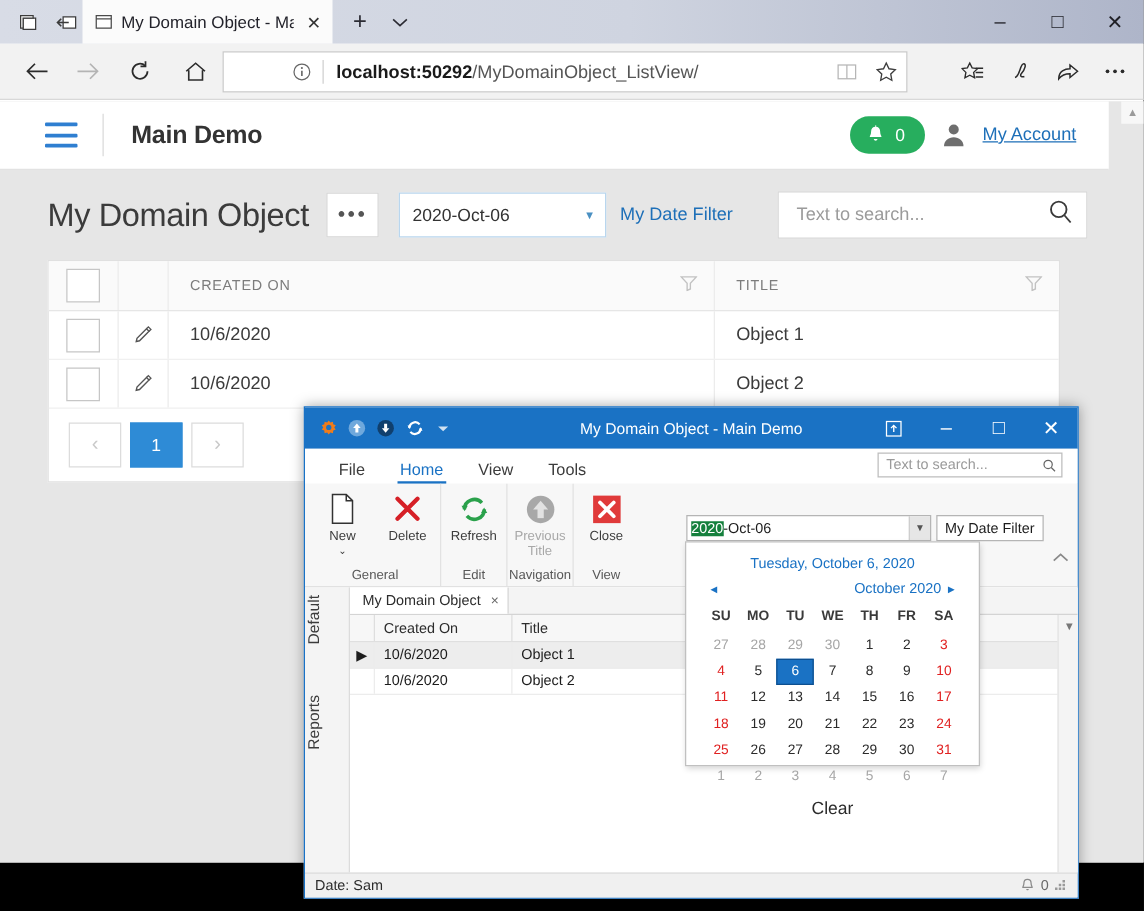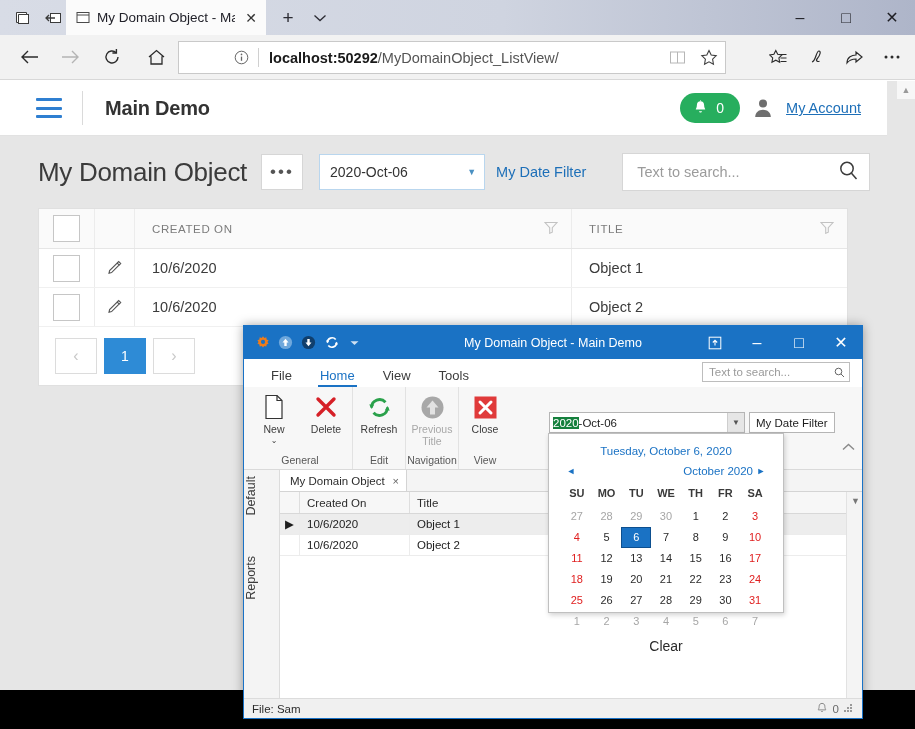--- a/index.html
+++ b/index.html
@@ -711,21 +711,21 @@
           <div class="off">3</div>
           <div class="off">4</div>
           <div class="off">5</div>
           <div class="off">6</div>
           <div class="off">7</div>
         </div>
       <div class="cal-clear">Clear</div>
     </div>
 
     <div class="wf-status">
-      <span>File: Sam</span>
+      <span>Date: Sam</span>
       <span class="right">
         <svg width="12" height="13" viewBox="0 0 12 13">
             <path d="M6 1.4c-1.8 0-2.85 1.2-2.85 2.9 0 2.2-.85 2.85-.85 3.6h7.4c0-.75-.85-1.4-.85-3.6C8.85 2.6 7.8 1.4 6 1.4z" fill="none" stroke="#8a8a8a"></path>
             <path d="M4.9 9.1c.15.7.6 1 1.1 1s.95-.3 1.1-1z" fill="#8a8a8a"></path>
           </svg>
         <span>0</span>
         <span class="grip">
           <i style="left:6px;top:0"></i>
             <i style="left:3px;top:3px"></i>
             <i style="left:6px;top:3px"></i>

